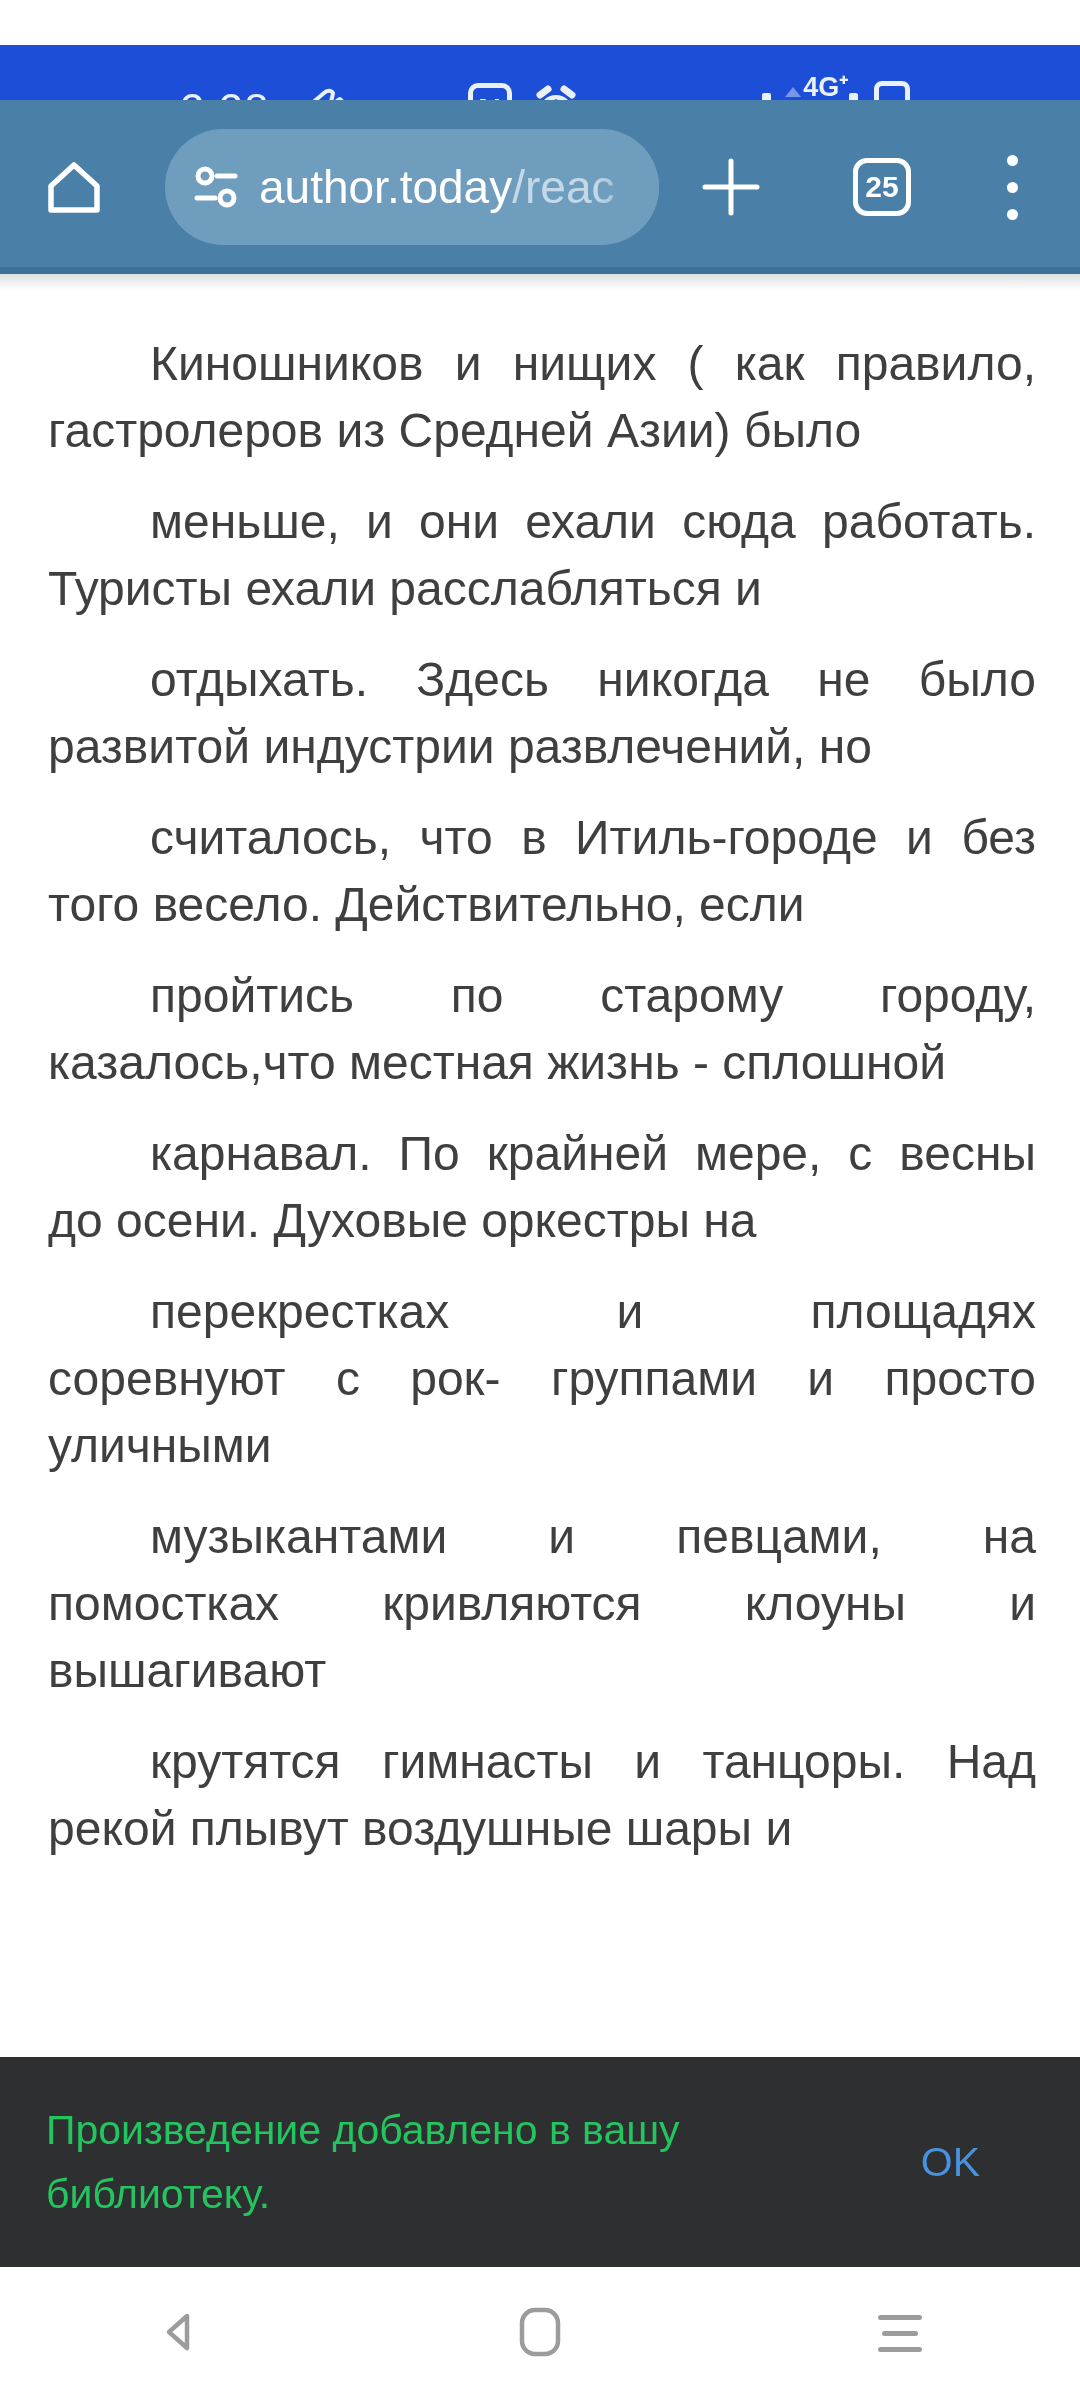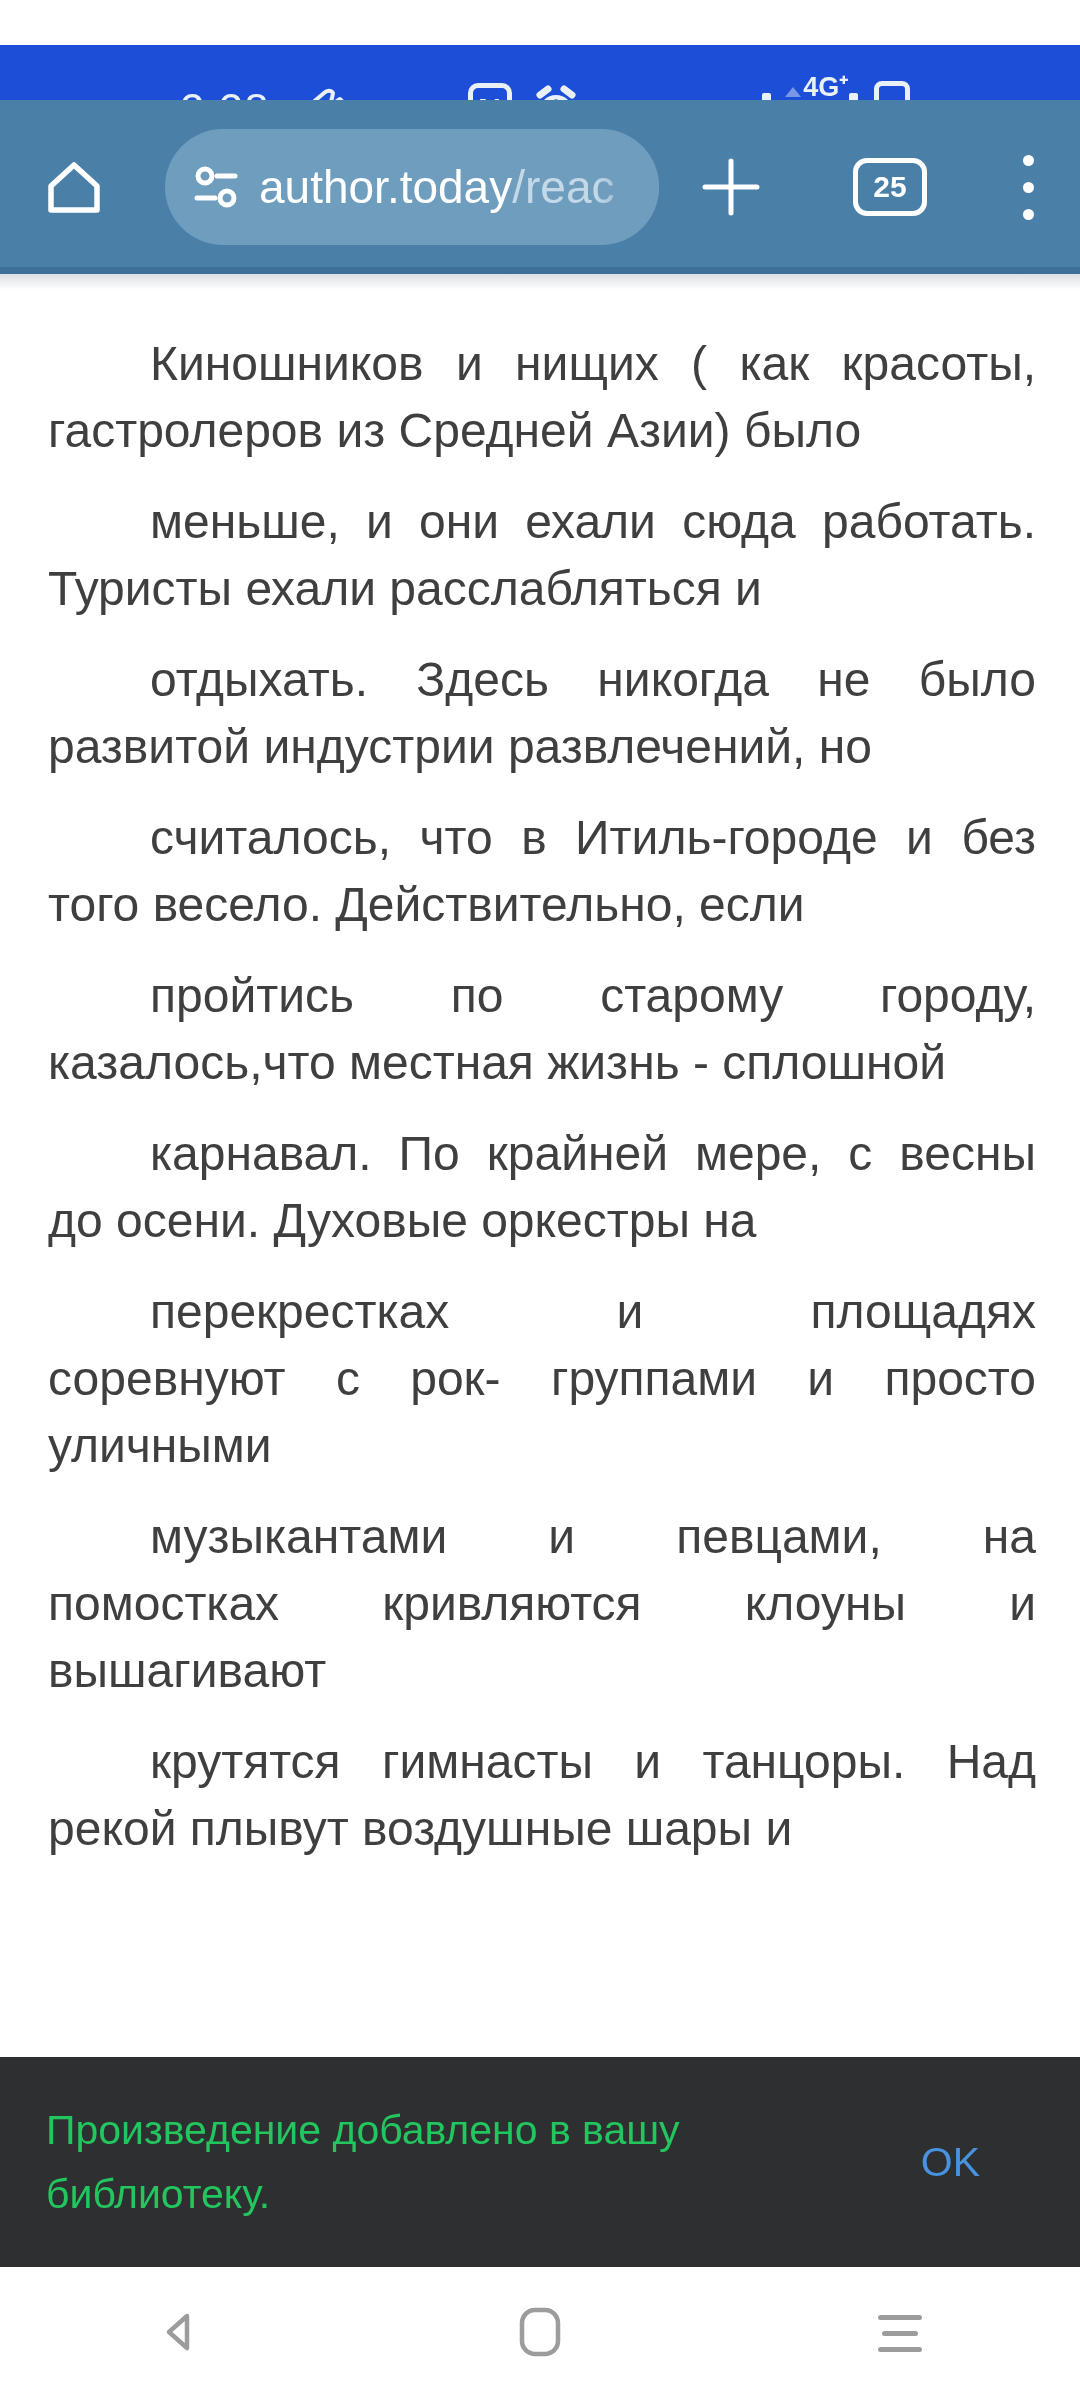--- a/index.html
+++ b/index.html
@@ -40,21 +40,21 @@
   .tb-icon{display:flex;align-items:center;justify-content:center;}
   .url-pill{margin-left:62px;width:494px;height:116px;border-radius:58px;background:#6f9dbe;
             display:flex;align-items:center;padding-left:24px;box-sizing:border-box;
             position:relative;overflow:hidden;}
   .url-text{font-size:46px;margin-left:14px;white-space:nowrap;}
   .url-host{color:#ffffff;}
   .url-path{color:rgba(228,240,248,.72);}
   .url-fade{position:absolute;top:0;right:0;width:64px;height:100%;
             background:linear-gradient(90deg,rgba(111,157,190,0),#6f9dbe 85%);}
   .plus-btn{margin-left:40px;width:64px;}
-  .tab-btn{margin-left:90px;width:74px;height:58px;border:5px solid #ffffff;border-radius:14px;
+  .tab-btn{margin-left:90px;width:58px;height:58px;border:5px solid #ffffff;border-radius:14px;
            display:flex;align-items:center;justify-content:center;box-sizing:border-box;}
   .tab-count{color:#ffffff;font-size:30px;font-weight:700;}
   .menu-btn{margin-left:96px;display:flex;flex-direction:column;gap:16px;align-items:center;}
   .dot{width:11px;height:11px;border-radius:50%;background:#ffffff;}
 
   
   .content{position:absolute;top:274px;left:0;width:1080px;bottom:0;background:#ffffff;
            padding:56px 44px 0 48px;box-sizing:border-box;z-index:1;}
   .content::before{content:'';position:absolute;top:0;left:0;right:0;height:16px;
                    background:linear-gradient(rgba(40,60,80,.16),rgba(40,60,80,0));}
@@ -174,21 +174,21 @@
     <button class="menu-btn" style="background:none;border:none;padding:0;cursor:pointer">
       <span class="dot"></span>
       <span class="dot"></span>
       <span class="dot"></span>
     </button>
   </div>
 
   <div class="content">
     <div>
         <div class="para">
-          <div class="line first just">Киношников и нищих ( как красоты,</div>
+          <div class="line first just">Киношников и нищих ( как правило,</div>
           <div class="line">гастролеров из Средней Азии) было</div>
         </div>
         <div class="para">
           <div class="line first just">меньше, и они ехали сюда работать.</div>
           <div class="line">Туристы ехали расслабляться и</div>
         </div>
         <div class="para">
           <div class="line first just">отдыхать. Здесь никогда не было</div>
           <div class="line">развитой индустрии развлечений, но</div>
         </div>

